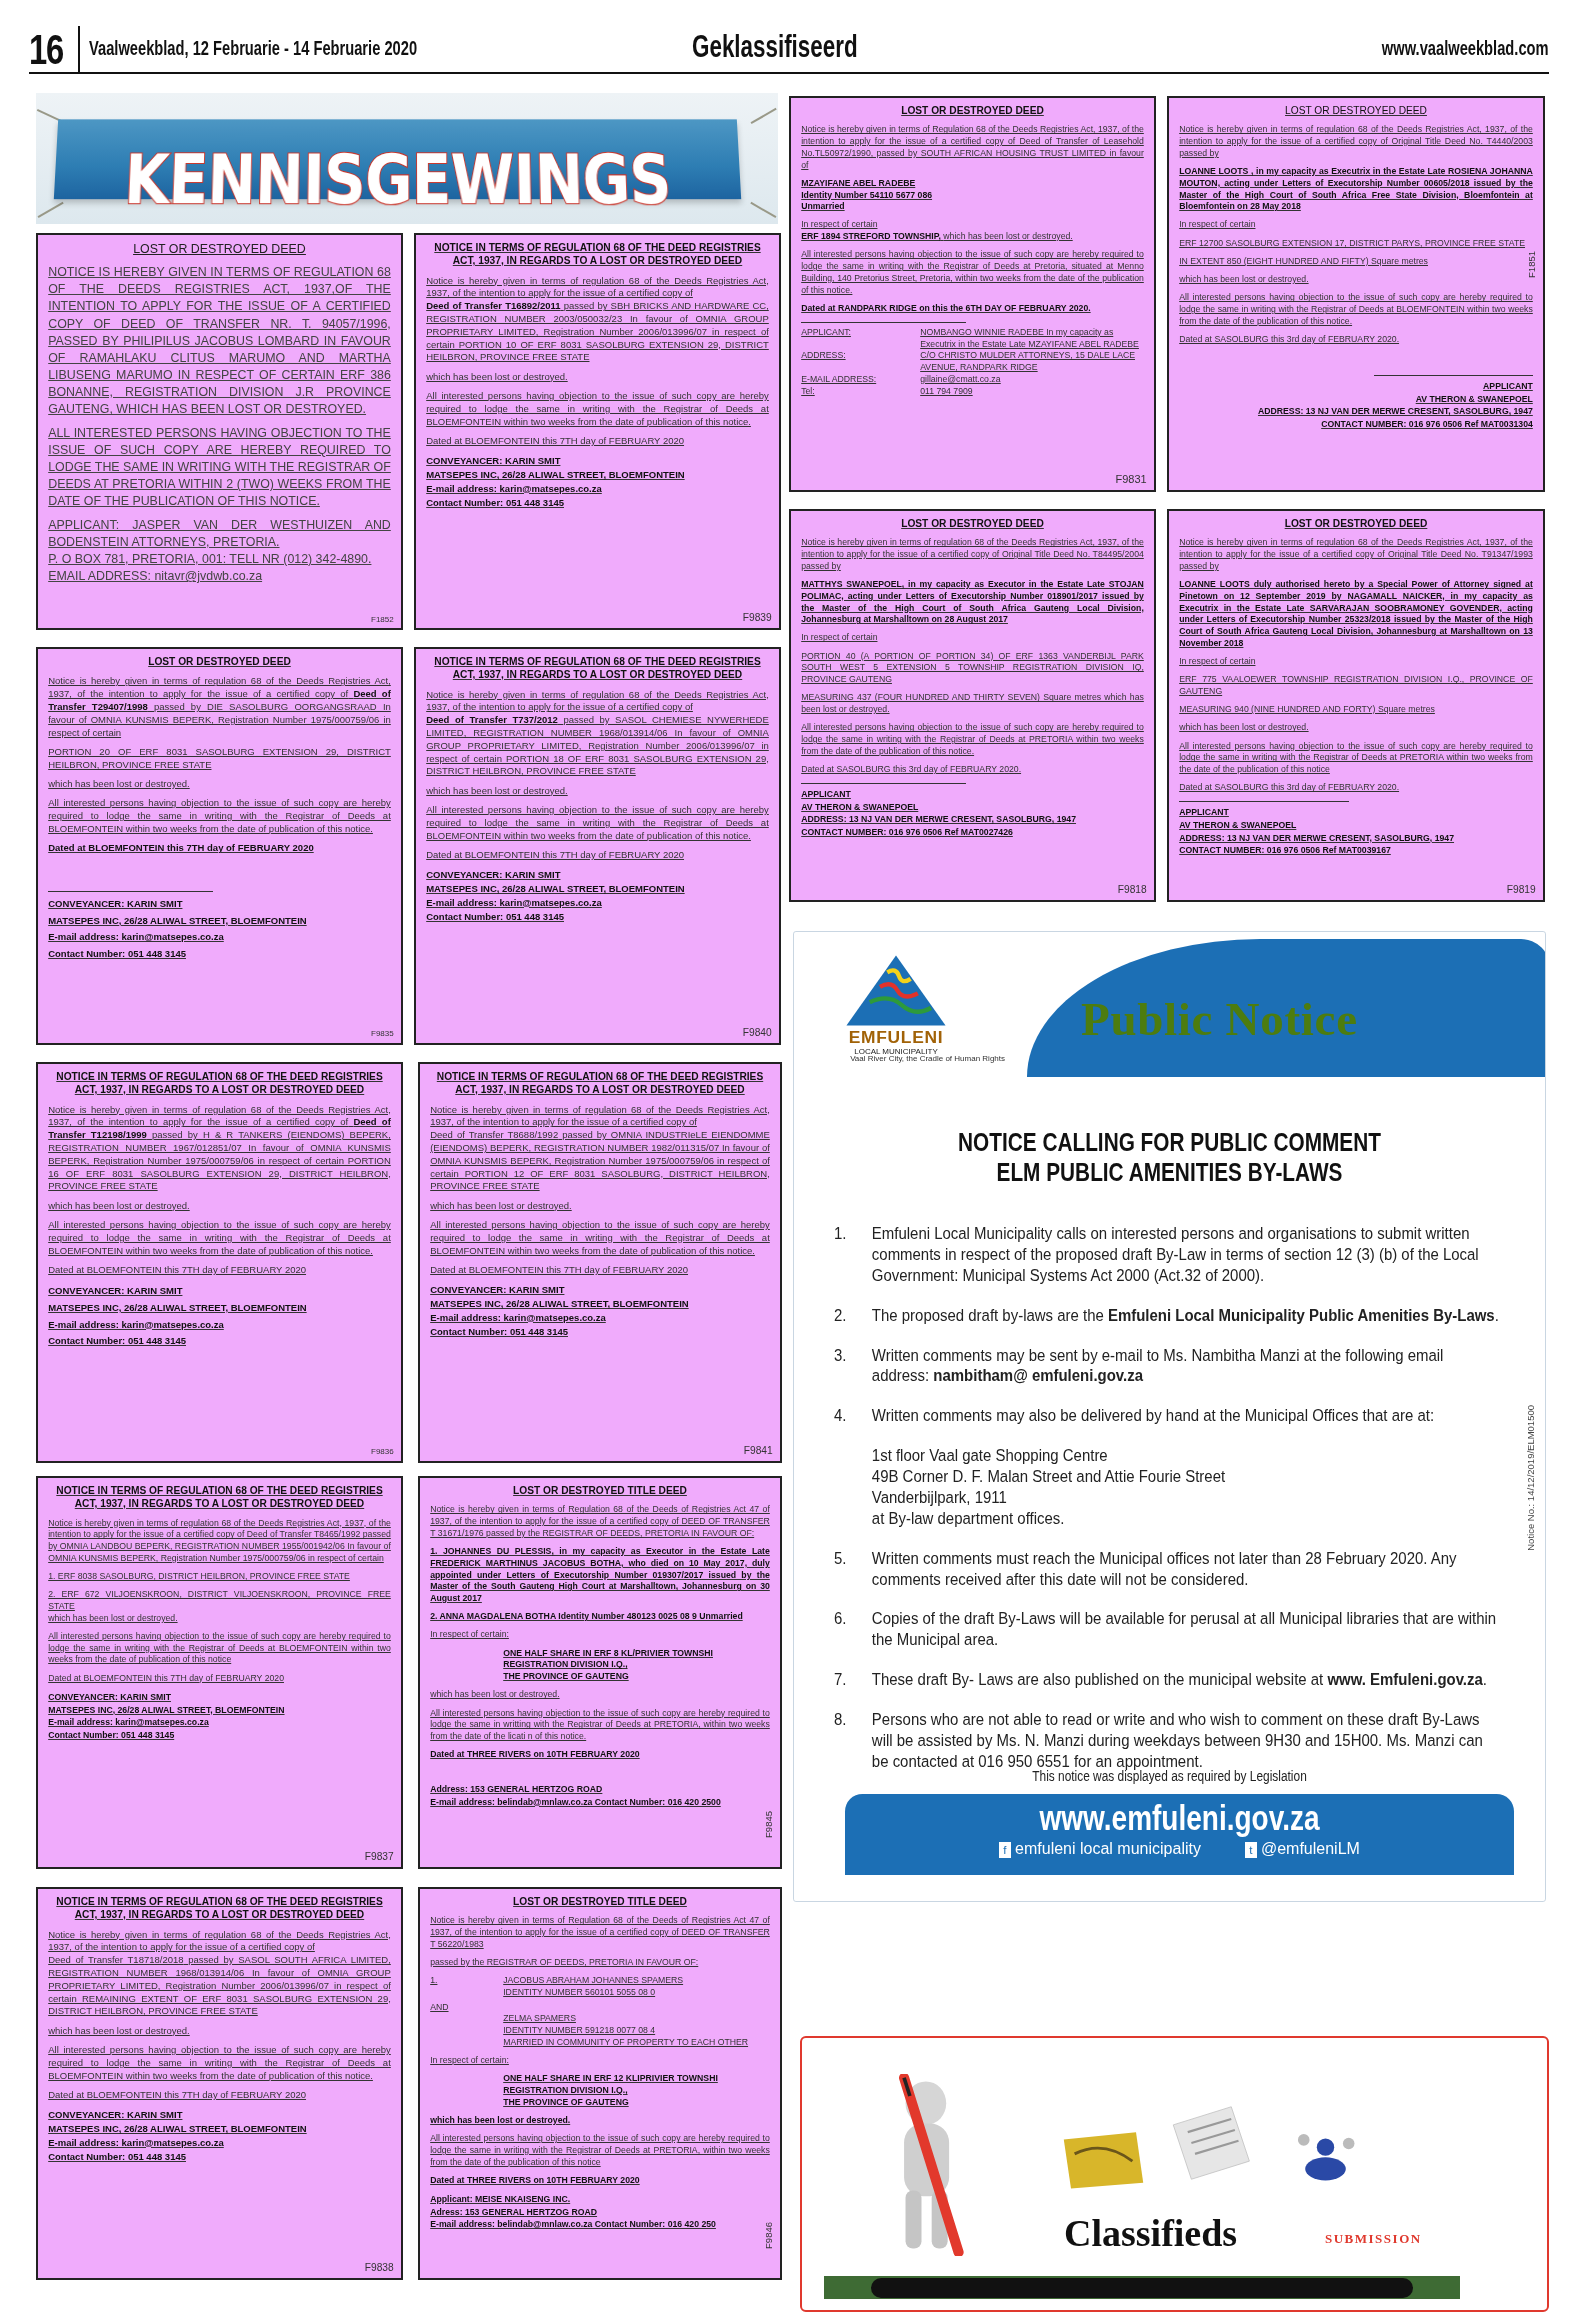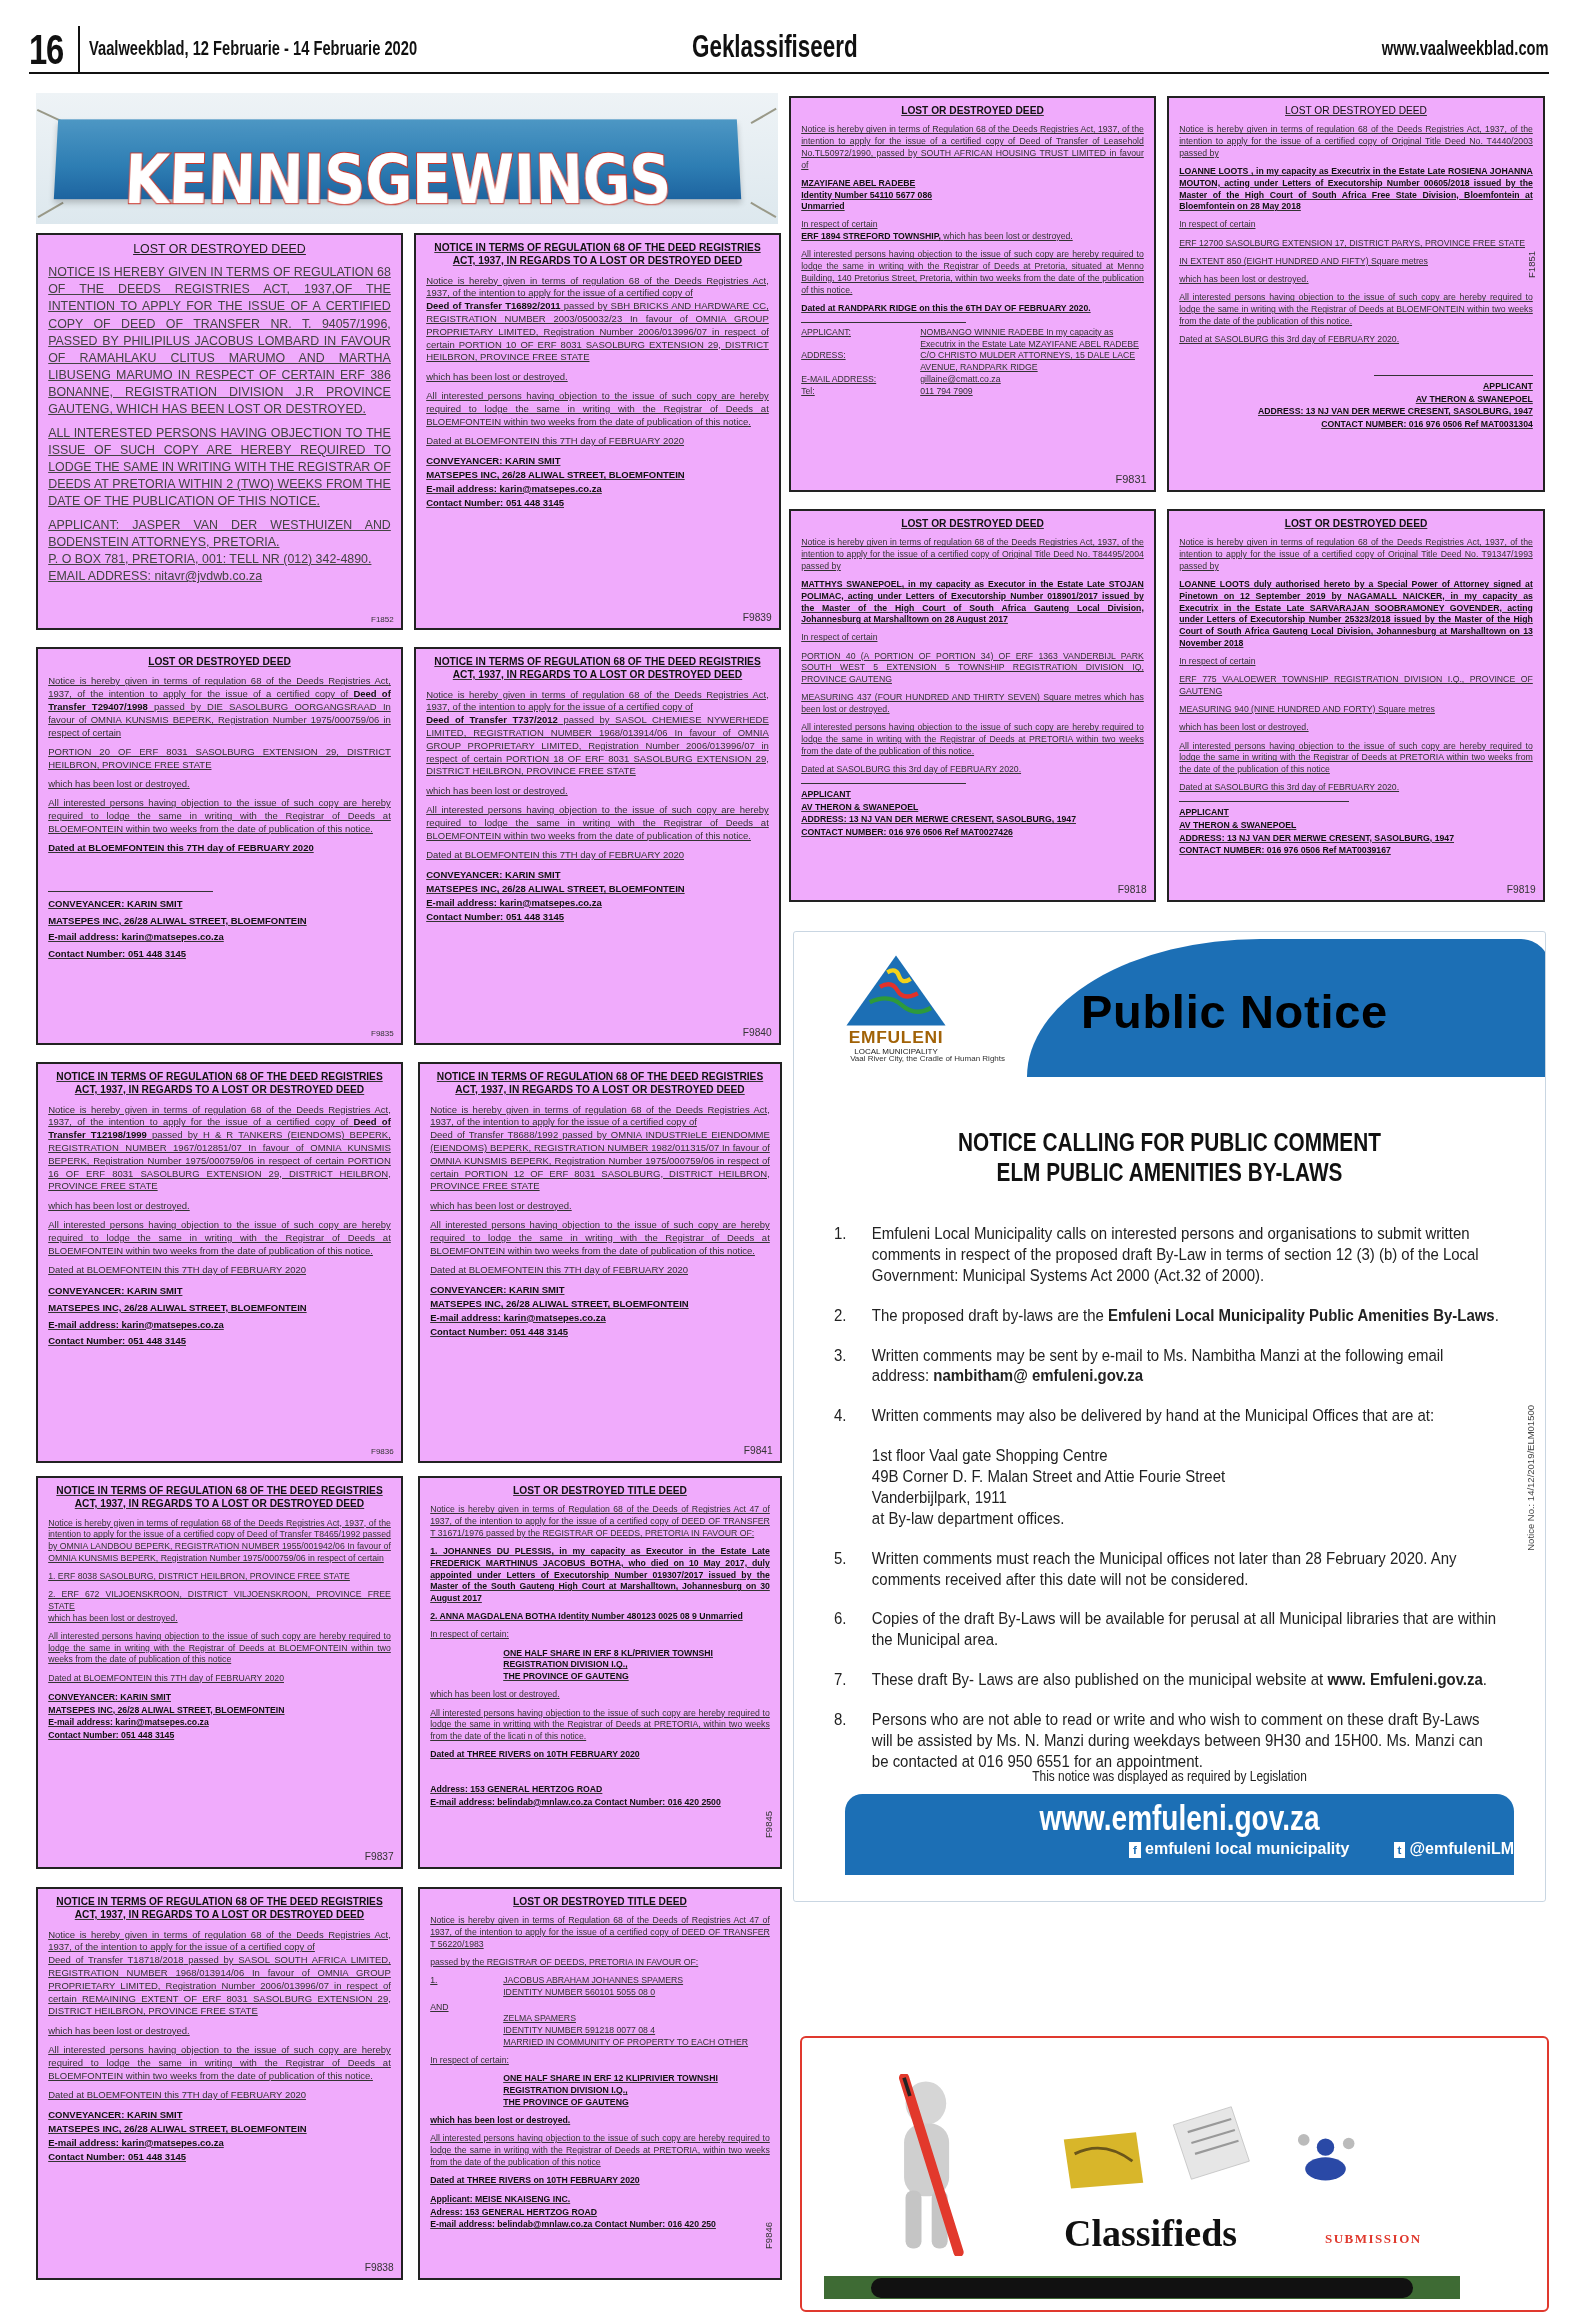--- a/index.html
+++ b/index.html
@@ -34,35 +34,35 @@
   .notice.big .title { font-size: 12.4px; font-weight: normal; color: #222; }
   .notice.big p { text-align: justify; }
   .notice .right { text-align: right; }
   .notice .kv { display: grid; grid-template-columns: 95px 1fr; column-gap: 24px; }
   .notice .indent { padding-left: 73px; }
 
   
   .ad { position: absolute; left: 793px; top: 931px; width: 753px; height: 971px; background: #fff; border: 0.7px solid #c9d6e2; border-radius: 2.9px; overflow: hidden; }
   .ad-top { position: absolute; left: 0; top: 0; width: 100%; height: 160px; }
   .ad-blue { position: absolute; left: 233px; top: 7.3px; width: 523px; height: 138px; background: #1c6fb5; border-top-left-radius: 233px 138px; border-top-right-radius: 29px; }
-  .ad-title { position: absolute; left: 287px; top: 52px; color: #000000; font-weight: bold; font-size: 47px; letter-spacing: 0.7px; }
+  .ad-title { position: absolute; left: 287px; top: 60px; color: #4d7c0f; font-weight: bold; font-size: 47px; letter-spacing: 0.7px; font-family: Liberation Serif, serif; }
   .logo { position: absolute; left: 33px; top: 22px; width: 138px; text-align: center; }
   .logo svg { display: block; margin: 0 auto; }
   .logo-name { font-weight: 900; font-size: 17.4px; color: #a16207; letter-spacing: 0.7px; }
   .logo-sub { font-size: 8px; color: #222; margin-top: -1.5px; }
   .logo-tag { position: absolute; left: 0; top: 122px; width: 211px; font-size: 8px; color: #333; text-align: right; }
   .ad-heading { position: absolute; left: 0; right: 0; top: 196px; text-align: center; font-weight: 900; font-size: 26px; line-height: 1.15; color: #111; transform: scaleX(0.8); }
   .ad-list { position: absolute; left: 40px; right: 44px; top: 291px; font-size: 17.4px; line-height: 1.2; color: #222; }
   .ad-item { display: grid; grid-template-columns: 44px 1fr; margin-bottom: 19px; transform: scaleX(0.86); transform-origin: left; width: 116%; }
   .ad-item .addr { margin-top: 19px; }
   .ad-vertical { position: absolute; right: 8.7px; top: 843px; font-size: 9.5px; color: #444; writing-mode: vertical-rl; transform: rotate(180deg); }
   .ad-legal { position: absolute; left: 0; right: 0; top: 836px; text-align: center; font-size: 14px; color: #222; transform: scaleX(0.85); }
   .ad-foot { position: absolute; left: 51px; top: 862px; width: 669px; height: 81px; background: #1c6fb5; border-top-left-radius: 17.4px; border-top-right-radius: 17.4px; text-align: center; color: #fff; }
   .ad-url { font-weight: 900; font-size: 35px; margin-top: 4.4px; transform: scaleX(0.8); }
-  .ad-social { display: flex; justify-content: flex-end; gap: 44px; font-weight: bold; font-size: 16px; margin-top: 1.5px; }
+  .ad-social { display: flex; justify-content: center; gap: 44px; font-weight: normal; font-size: 16px; margin-top: 1.5px; }
   .ad-social span.ic { display: inline-block; width: 11.6px; height: 16px; background: #fff; color: #1c6fb5; font-size: 11.6px; line-height: 16px; margin-right: 4.4px; vertical-align: middle; }
 
   
   .classifieds { position: absolute; left: 800px; top: 2036px; width: 749px; height: 276px; border: 2.9px solid #e0392e; border-radius: 5.8px; background: #fff; overflow: hidden; }
   .cls-title { position: absolute; left: 262px; top: 173px; font-family: "Liberation Serif", serif; font-weight: bold; font-size: 38px; color: #111; }
   .cls-sub { position: absolute; left: 523px; top: 193px; font-family: "Liberation Serif", serif; font-weight: bold; font-size: 13px; color: #e0392e; letter-spacing: 1.5px; }
   .cls-bar { position: absolute; left: 22px; top: 238px; width: 636px; height: 23px; background: #3e6b34; }
   .cls-bar-inner { position: absolute; left: 47px; top: 1.5px; width: 542px; height: 20.4px; background: #111; border-radius: 10.2px; }
   .figure { position: absolute; left: 73px; top: 36px; }
   .thumb { position: absolute; }

